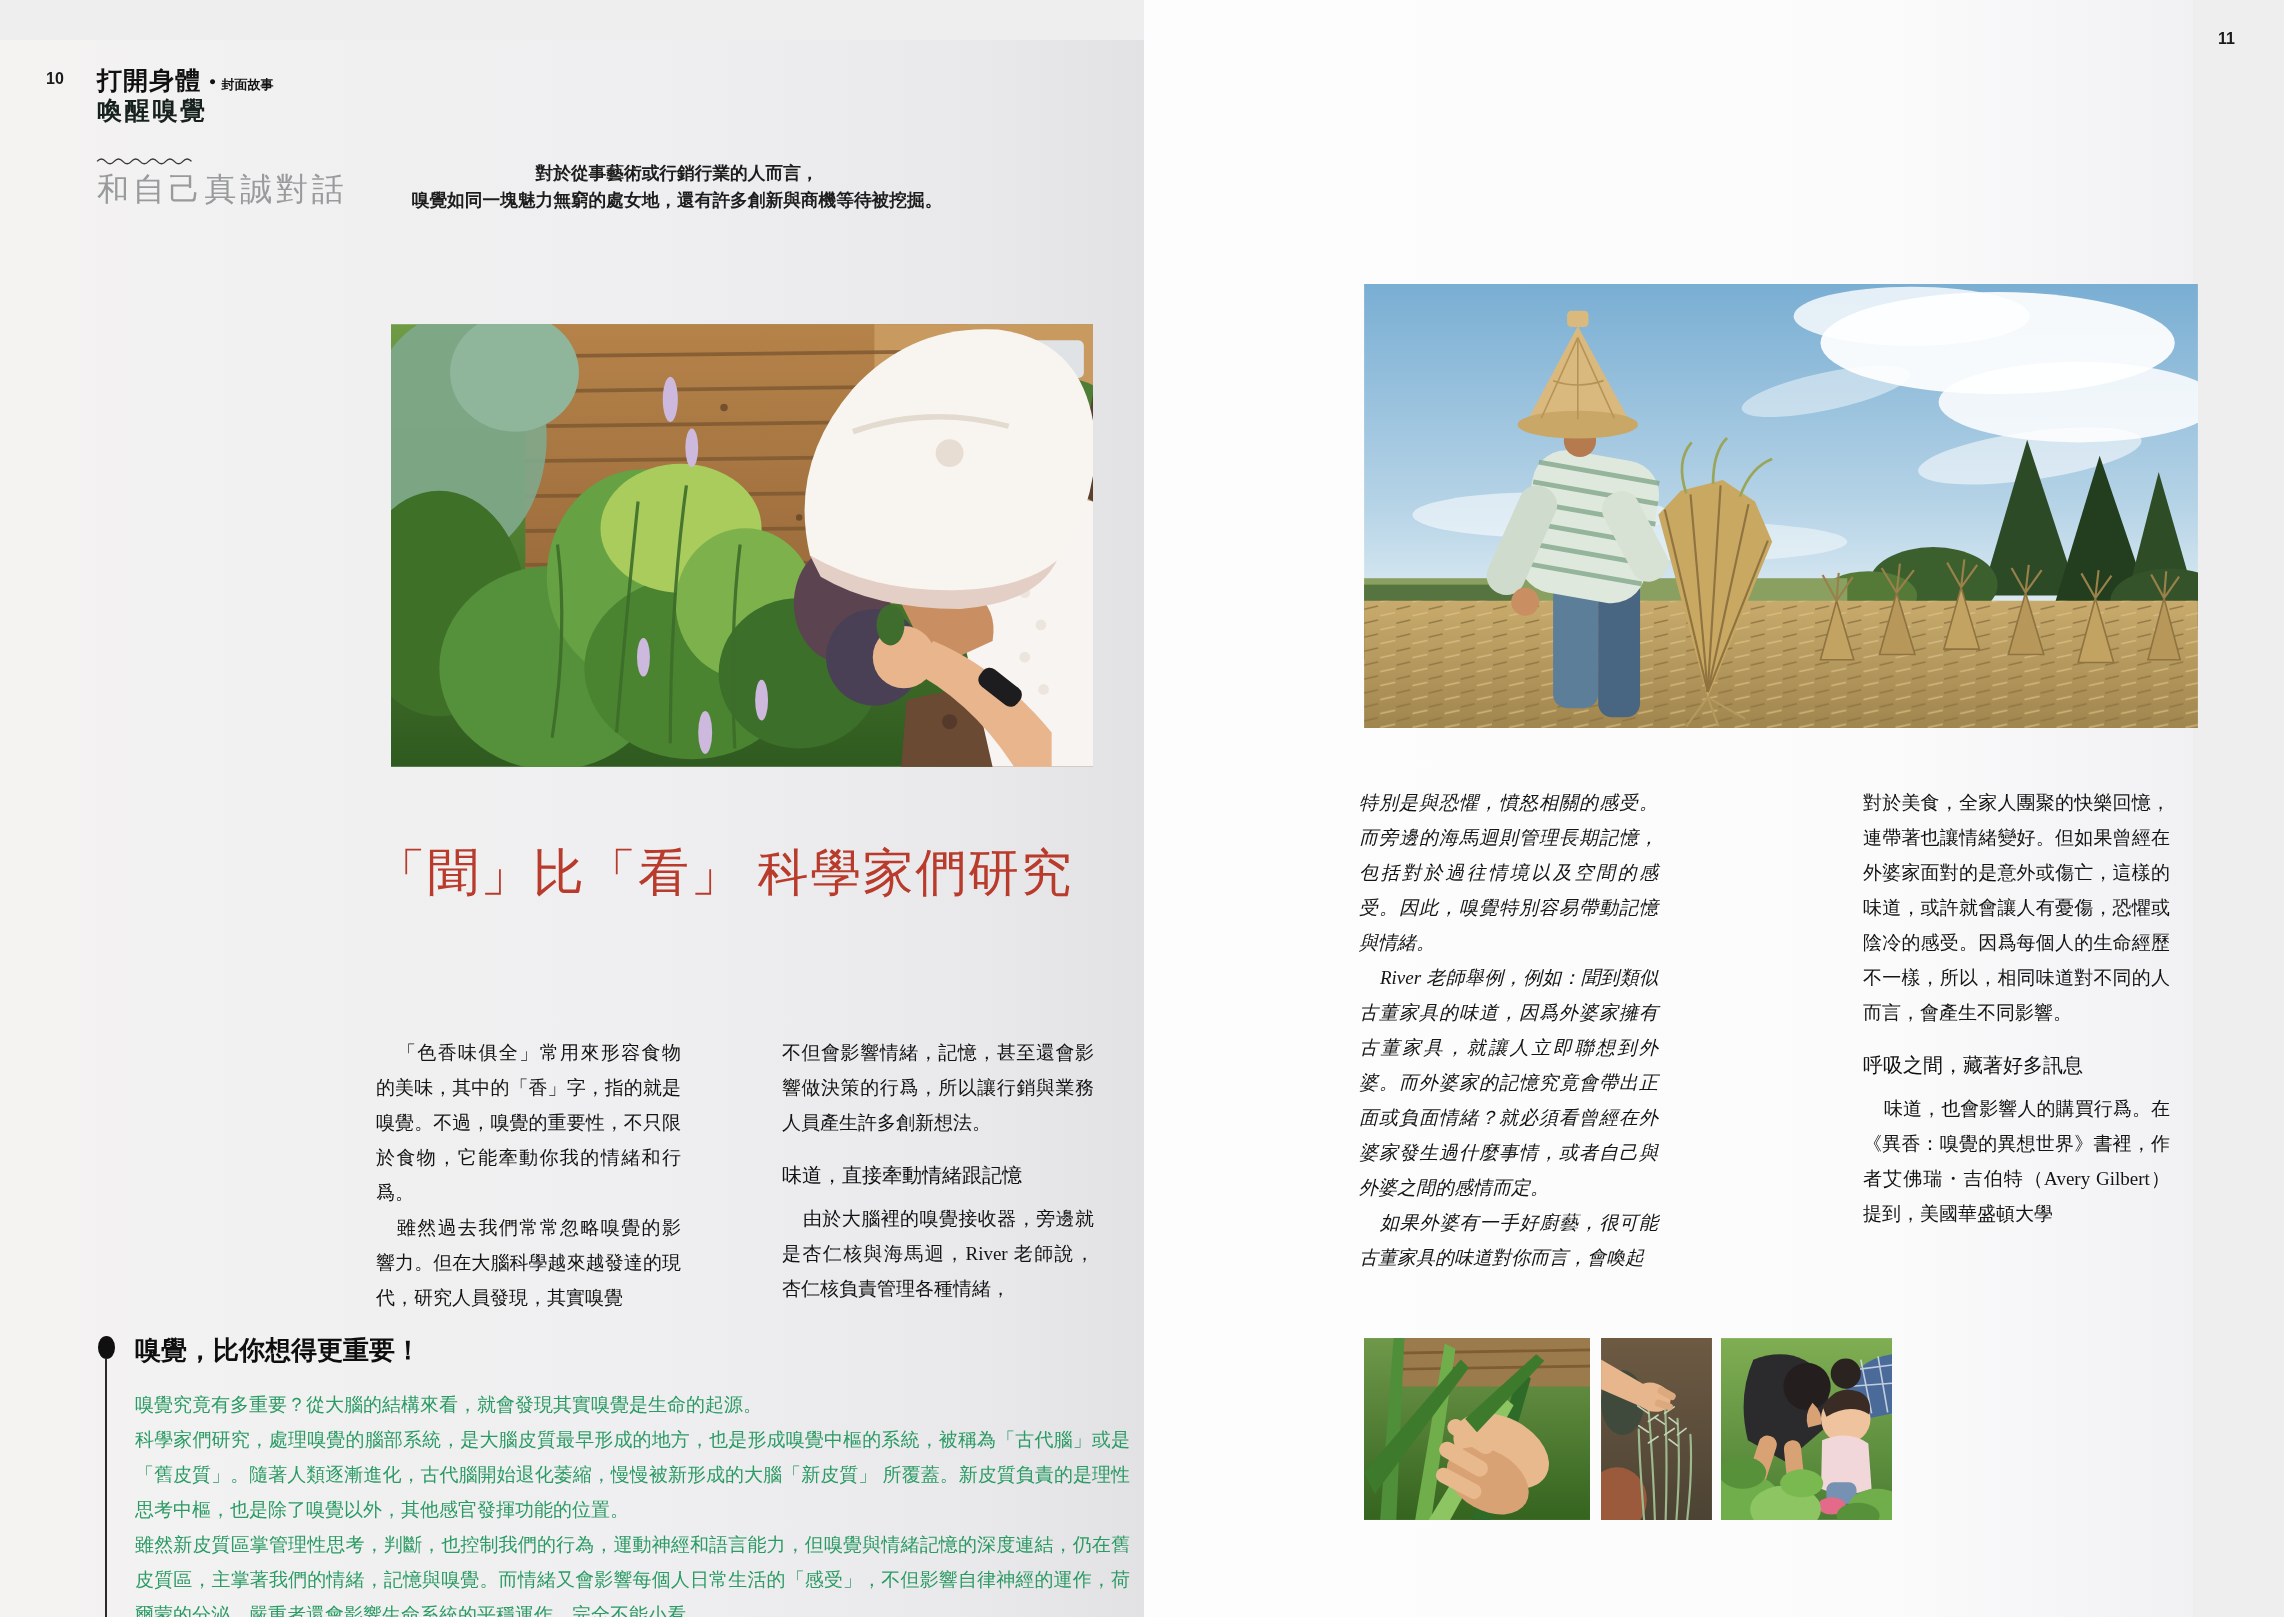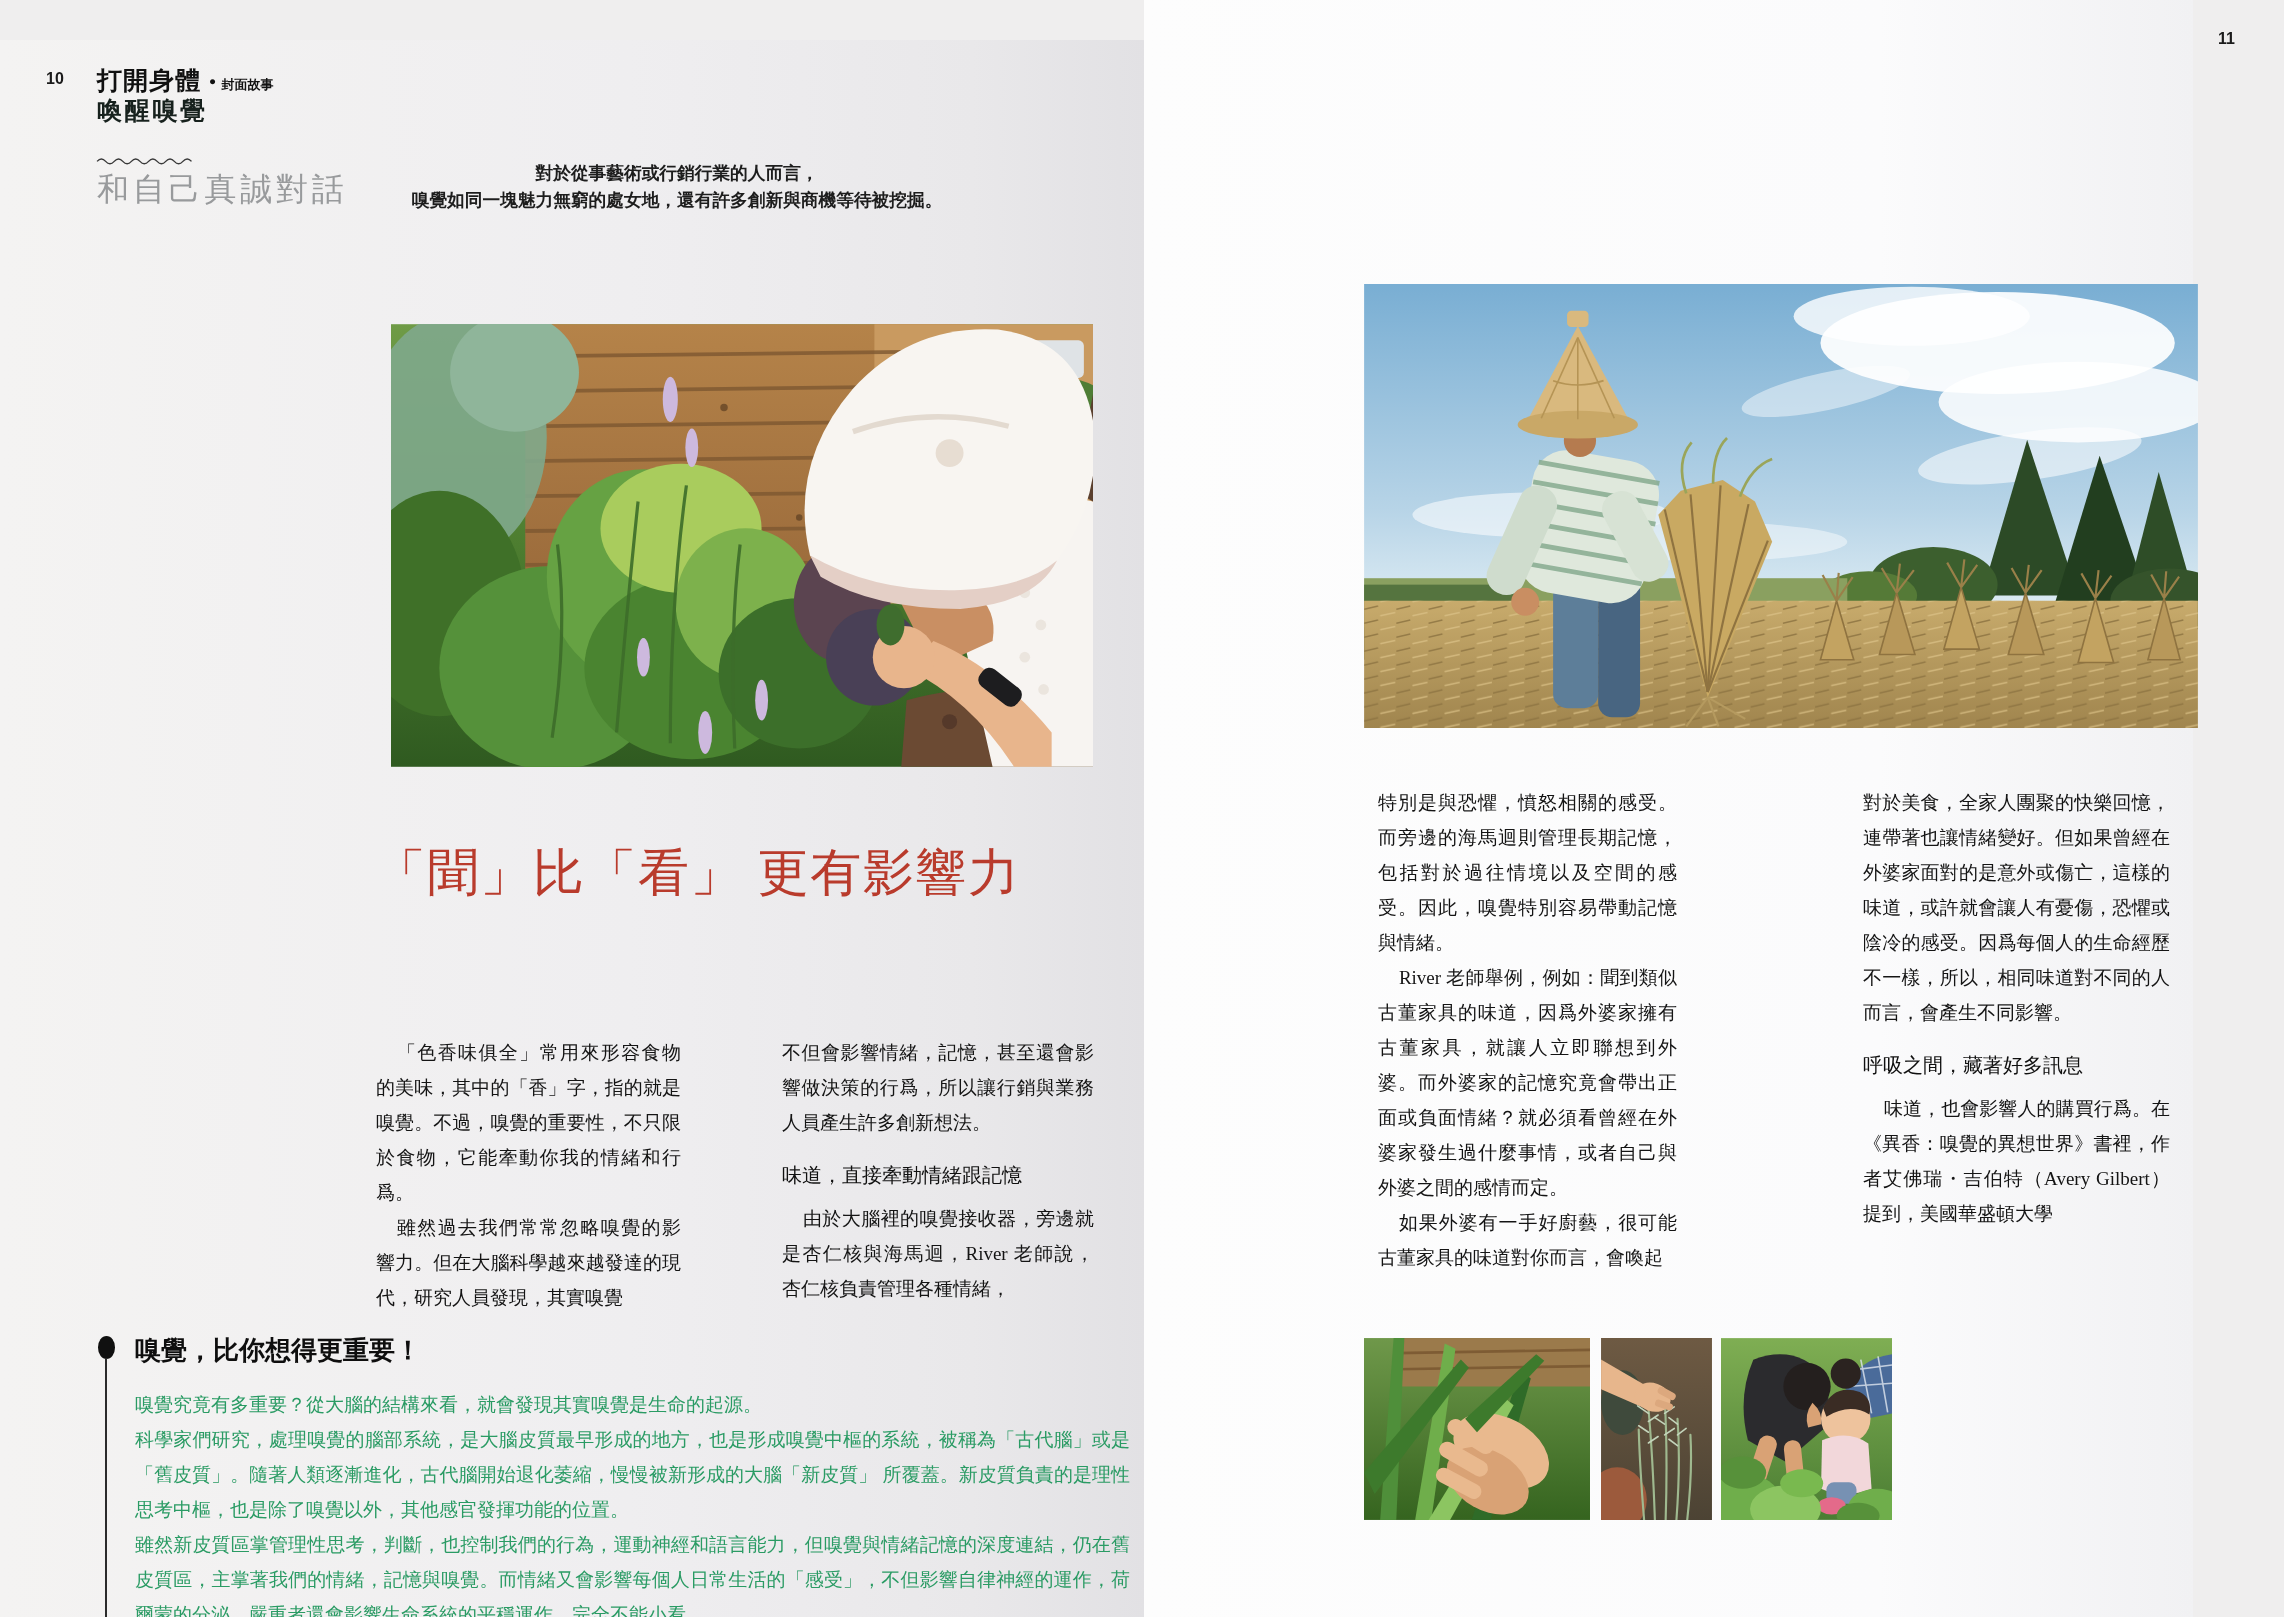--- a/index.html
+++ b/index.html
@@ -147,21 +147,21 @@
         <g>
           <path d="M780,430 Q740,260 860,120 Q970,0 1130,10 Q1290,30 1310,200 Q1320,330 1240,440 Q1120,520 960,500 Q830,480 780,430 Z" fill="#f8f5f1"></path>
           <path d="M780,430 Q900,500 1060,495 Q1180,490 1240,440 Q1200,520 1060,530 Q900,530 800,470 Z" fill="#e4cfc6"></path>
           <path d="M860,200 Q1000,150 1150,190" stroke="#e3dad0" stroke-width="10" fill="none"></path>
           <circle cx="1040" cy="240" r="26" fill="#e7ddd2"></circle>
         </g>
       </g>
     </svg>
   </figure>
 
-  <div class="abs headline" style="left:375px;top:799px;color:#b93b2c;">「聞」比「看」 更有影響力</div>
+  <div class="abs headline" style="left:375px;top:799px;color:#b93b2c;">「聞」比「看」 科學家們研究</div>
 
   <div class="abs col" style="left:376px;top:995px;width:305px;">
       <p class="indent">「色香味俱全」常用來形容食物的美味，其中的「香」字，指的就是嗅覺。不過，嗅覺的重要性，不只限於食物，它能牽動你我的情緒和行爲。</p>
       <p class="indent">雖然過去我們常常忽略嗅覺的影響力。但在大腦科學越來越發達的現代，研究人員發現，其實嗅覺</p>
     </div>
   <div class="abs col" style="left:782px;top:995px;width:312px;">
       <p class="">不但會影響情緒，記憶，甚至還會影響做決策的行爲，所以讓行銷與業務人員產生許多創新想法。</p>
       <h3 class="col-subhead">味道，直接牽動情緒跟記憶</h3>
       <p class="indent">由於大腦裡的嗅覺接收器，旁邊就是杏仁核與海馬迴，River 老師說，杏仁核負責管理各種情緒，</p>
     </div>
@@ -282,21 +282,21 @@
           <g stroke="#b59a5f" stroke-width="4" fill="none">
             <path d="M640,770 L600,824"></path>
               <path d="M640,770 L660,824"></path>
               <path d="M640,770 L710,810"></path>
           </g>
         </g>
       </g>
     </svg>
   </figure>
 
-  <div class="abs col" style="left:234px;top:785px;width:299px;">
+  <div class="abs col" style="left:215px;top:785px;width:299px;font-style:italic;">
       <p class="">特別是與恐懼，憤怒相關的感受。而旁邊的海馬迴則管理長期記憶，包括對於過往情境以及空間的感受。因此，嗅覺特別容易帶動記憶與情緒。</p>
       <p class="indent">River 老師舉例，例如：聞到類似古董家具的味道，因爲外婆家擁有古董家具，就讓人立即聯想到外婆。而外婆家的記憶究竟會帶出正面或負面情緒？就必須看曾經在外婆家發生過什麼事情，或者自己與外婆之間的感情而定。</p>
       <p class="indent">如果外婆有一手好廚藝，很可能古董家具的味道對你而言，會喚起</p>
     </div>
   <div class="abs col" style="left:719px;top:785px;width:307px;">
       <p class="">對於美食，全家人團聚的快樂回憶，連帶著也讓情緒變好。但如果曾經在外婆家面對的是意外或傷亡，這樣的味道，或許就會讓人有憂傷，恐懼或陰冷的感受。因爲每個人的生命經歷不一樣，所以，相同味道對不同的人而言，會產生不同影響。</p>
       <h3 class="col-subhead">呼吸之間，藏著好多訊息</h3>
       <p class="indent">味道，也會影響人的購買行爲。在《異香：嗅覺的異想世界》書裡，作者艾佛瑞・吉伯特（Avery Gilbert）提到，美國華盛頓大學</p>
     </div>
 

